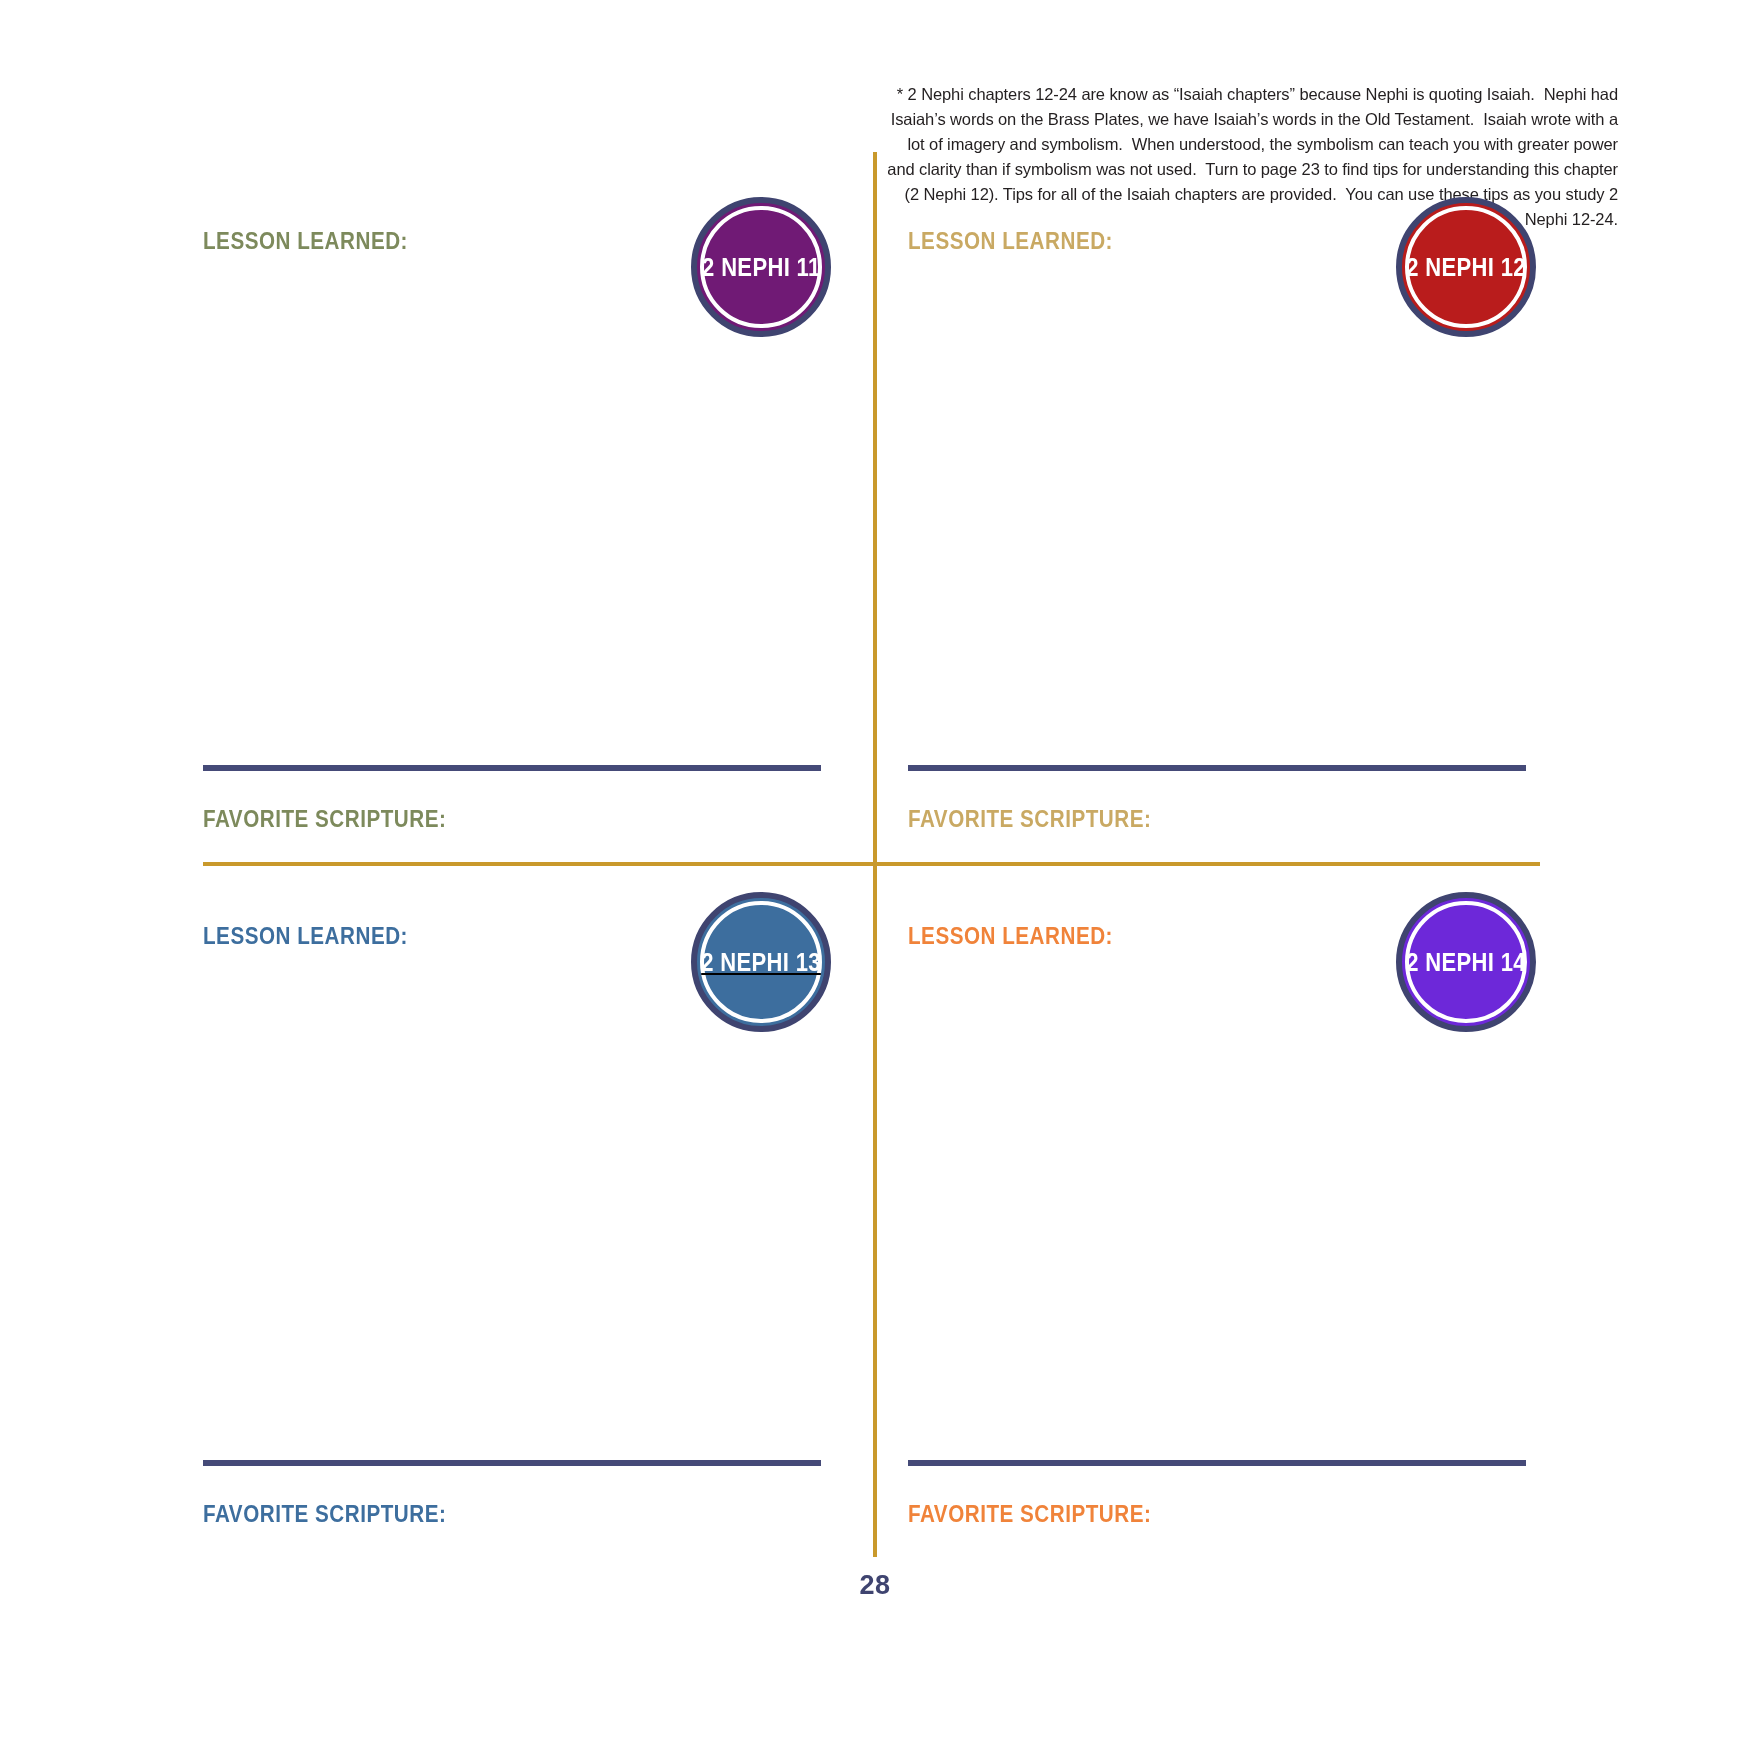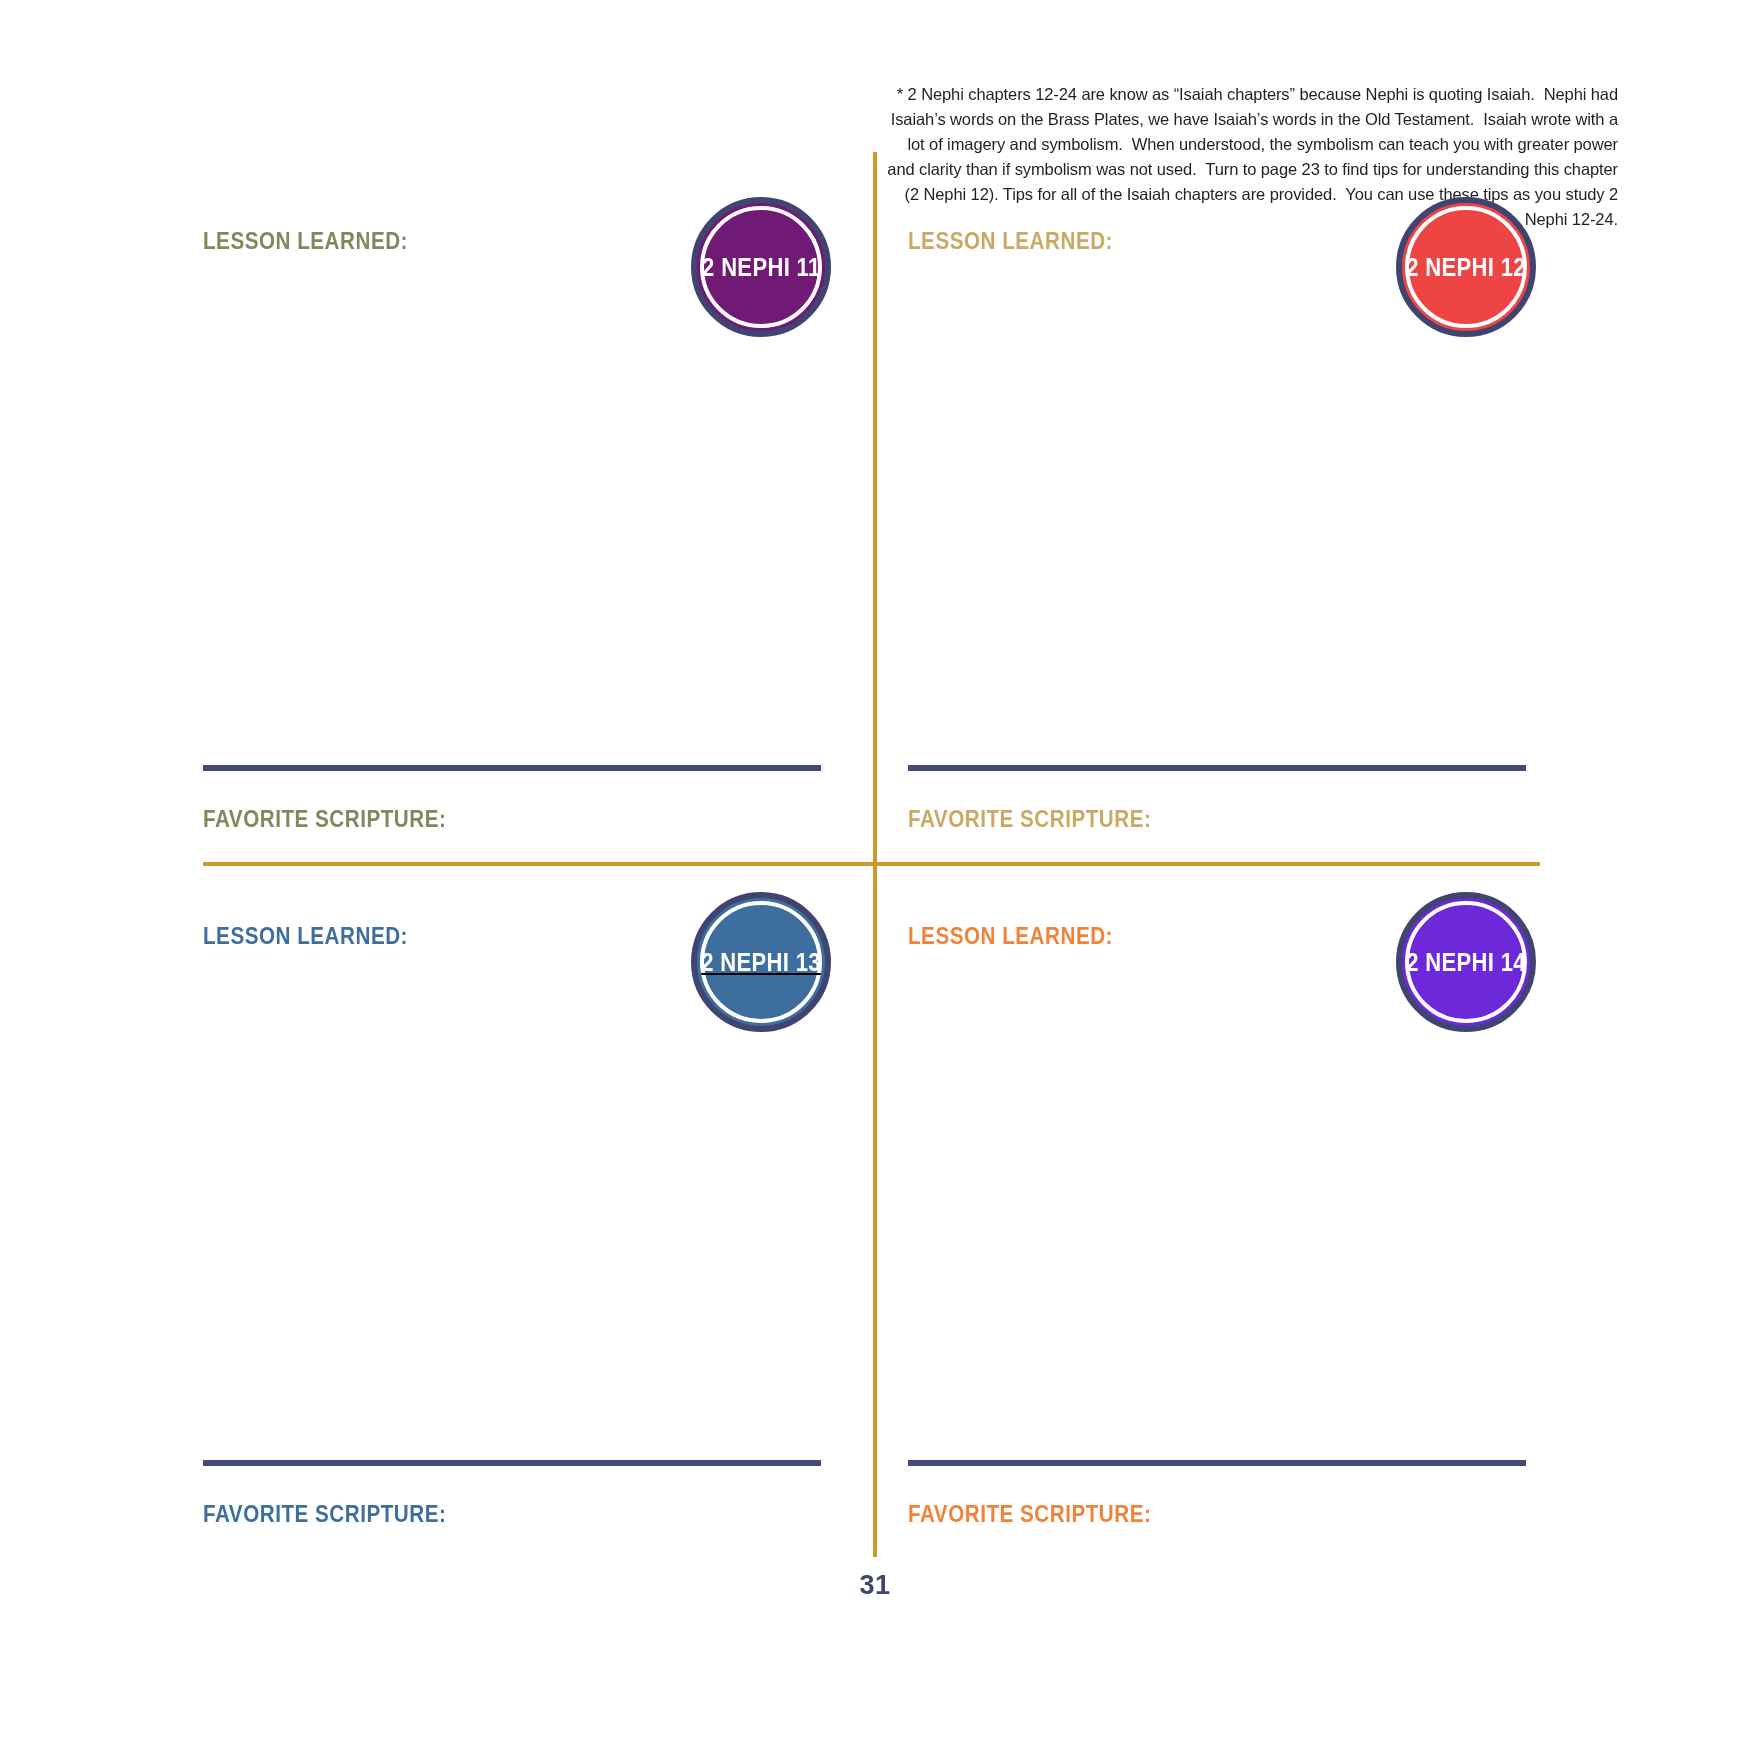--- a/index.html
+++ b/index.html
@@ -174,21 +174,21 @@
     </div>
 
     <div class="rule-navy" style="background: rgb(69, 74, 120);"></div>
 
     <div class="label label-scripture" style="color: rgb(125, 138, 92);">FAVORITE SCRIPTURE:</div>
   </div>
 
   <div class="quad" id="quad-tr">
     <div class="label label-lesson" style="color: rgb(201, 169, 99);">LESSON LEARNED:</div>
 
-    <div class="badge badge-pos" style="background: #ef4444; border-color: rgb(63, 68, 112);">
+    <div class="badge badge-pos" style="background: #b91c1c; border-color: rgb(63, 68, 112);">
       <div class="badge-inner"></div>
       <span class="badge-text">2 NEPHI 12</span>
     </div>
 
     <div class="rule-navy" style="background: rgb(69, 74, 120);"></div>
 
     <div class="label label-scripture" style="color: rgb(201, 169, 99);">FAVORITE SCRIPTURE:</div>
   </div>
 
   <div class="quad" id="quad-bl">
@@ -210,15 +210,15 @@
     <div class="badge badge-pos" style="background: #6d28d9; border-color: rgb(63, 68, 112);">
       <div class="badge-inner"></div>
       <span class="badge-text">2 NEPHI 14</span>
     </div>
 
     <div class="rule-navy" style="background: rgb(69, 74, 120);"></div>
 
     <div class="label label-scripture" style="color: rgb(240, 131, 58);">FAVORITE SCRIPTURE:</div>
   </div>
 
-  <div id="page-number" style="color: rgb(63, 68, 112);">31</div>
+  <div id="page-number" style="color: rgb(63, 68, 112);">28</div>
 
 </div>
 
 </body></html>

